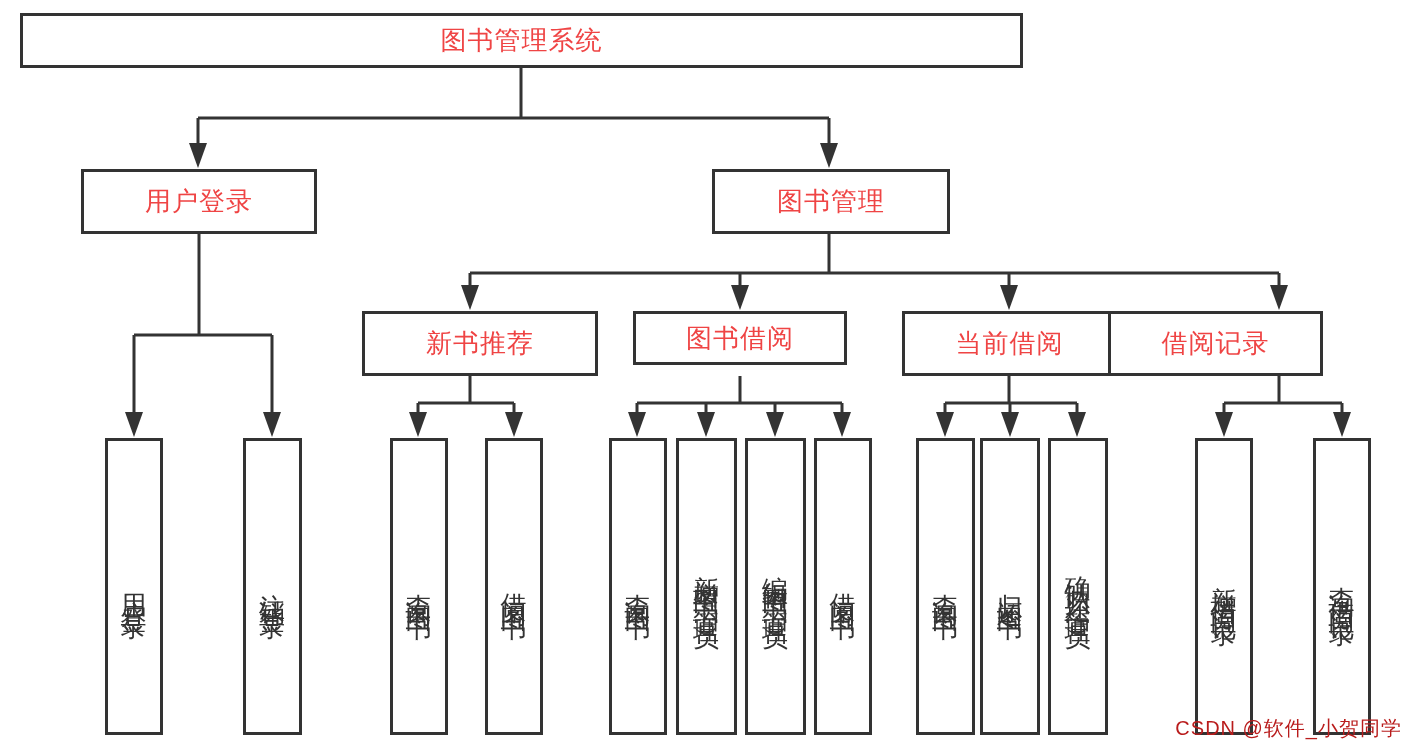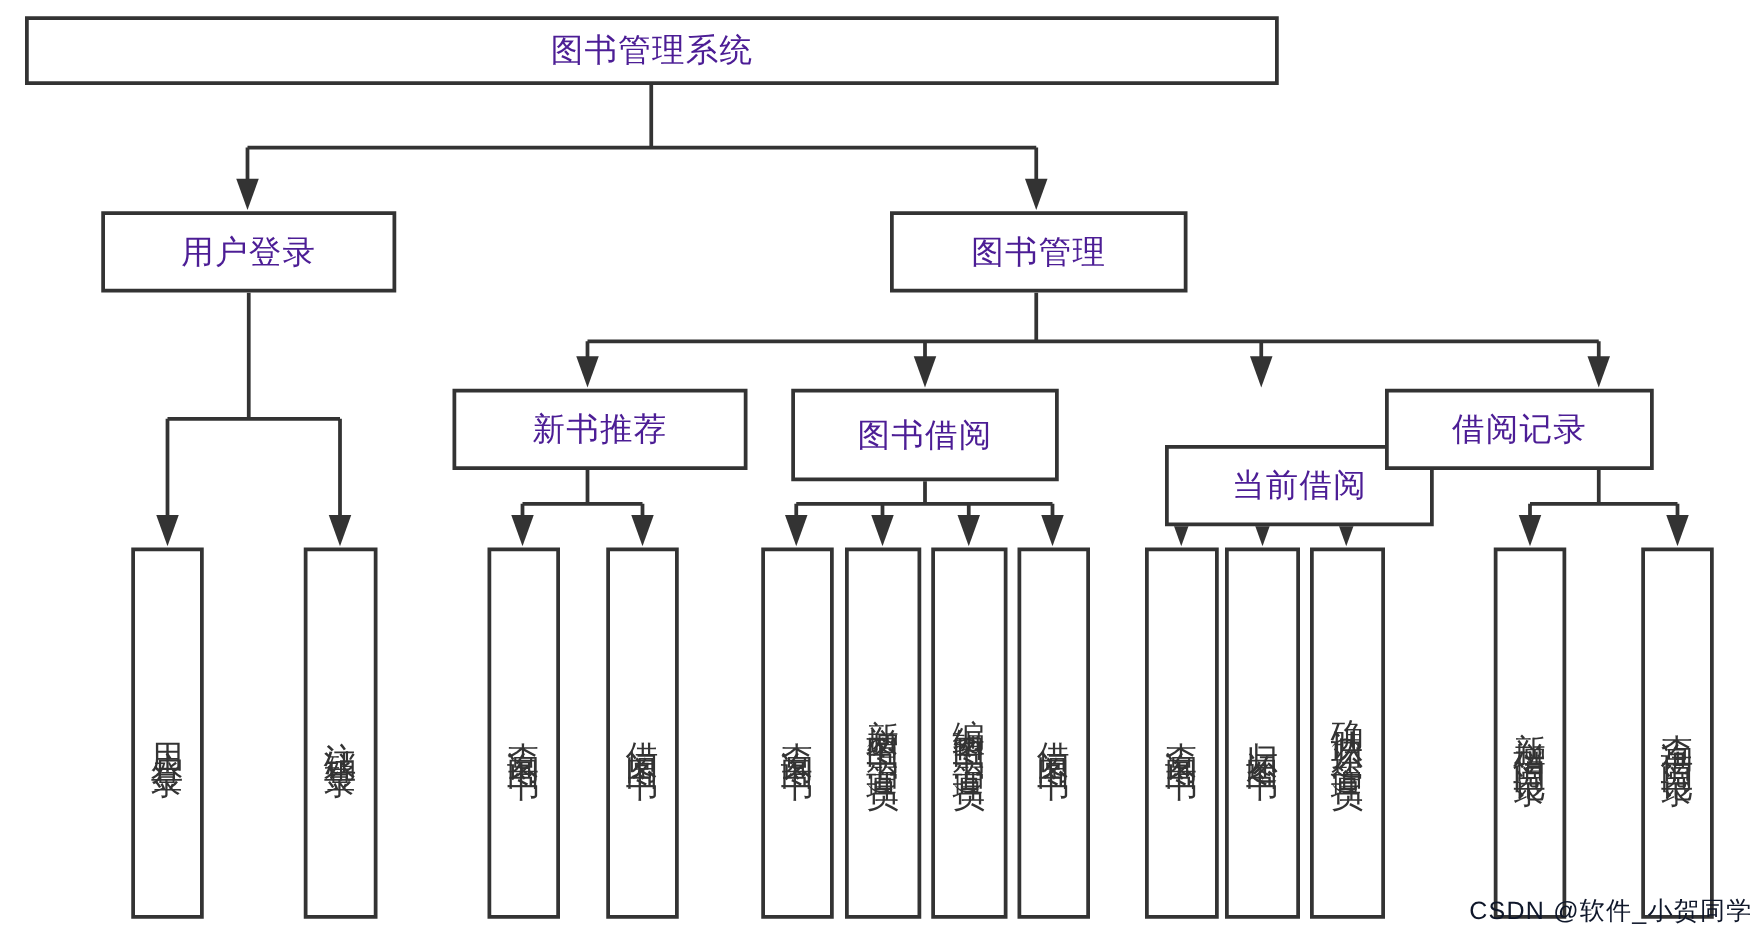--- a/index.html
+++ b/index.html
@@ -14,24 +14,24 @@
     font-size:26px; color:#333333; letter-spacing:1px;
   }
   .leaf {
     position:absolute; box-sizing:border-box; border:3px solid #333333; background:#ffffff;
     top:438px; height:297px; display:flex; align-items:center; justify-content:center; z-index:2;
   }
   .vtext {
     writing-mode:vertical-rl; text-orientation:mixed; font-size:26px; color:#333333;
     letter-spacing:7px; line-height:1; white-space:nowrap;
   }
-  .label { color:#4c1d95; }
+  .label { color:#ef4444; }
   #watermark {
     position:absolute; right:3px; bottom:5px; z-index:3;
-    font-size:20px; color:#0f172a; letter-spacing:1px;
+    font-size:20px; color:#b91c1c; letter-spacing:1px;
   }
 </style>
 </head>
 <body>
 
 <div id="canvas">
 
   <svg id="wires" width="1405" height="747" viewBox="0 0 1405 747">
     <path fill="none" stroke="#333333" stroke-width="3" d="
       M521 68 V118 M198 118 H829 M198 118 V144 M829 118 V144
@@ -71,24 +71,24 @@
   <div class="hbox" style="left:81px; top:169px; width:236px; height:65px;">
     <span class="label">用户登录</span>
   </div>
   <div class="hbox" style="left:712px; top:169px; width:238px; height:65px;">
     <span class="label">图书管理</span>
   </div>
 
   <div class="hbox" style="left:362px; top:311px; width:236px; height:65px;">
     <span class="label">新书推荐</span>
   </div>
-  <div class="hbox" style="left:633px; top:311px; width:214px; height:74px;">
+  <div class="hbox" style="left:633px; top:311px; width:214px; height:54px;">
     <span class="label">图书借阅</span>
   </div>
-  <div class="hbox" style="left:932px; top:311px; width:215px; height:65px;margin-top:45px;">
+  <div class="hbox" style="left:902px; top:311px; width:215px; height:65px;">
     <span class="label">当前借阅</span>
   </div>
   <div class="hbox" style="left:1108px; top:311px; width:215px; height:65px;">
     <span class="label">借阅记录</span>
   </div>
 
   <div class="leaf" style="left:105px; width:58px;">
     <span class="vtext">用户登录</span>
   </div>
   <div class="leaf" style="left:243px; width:59px;">

